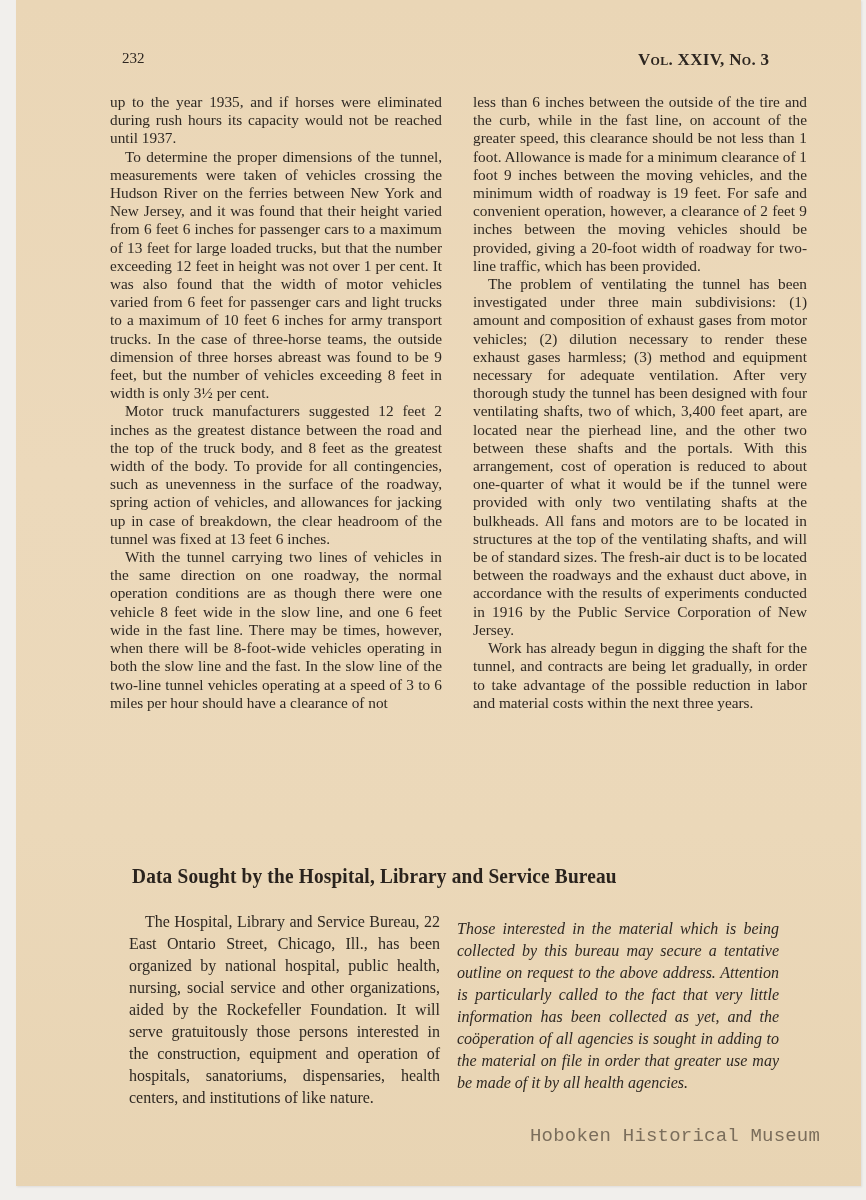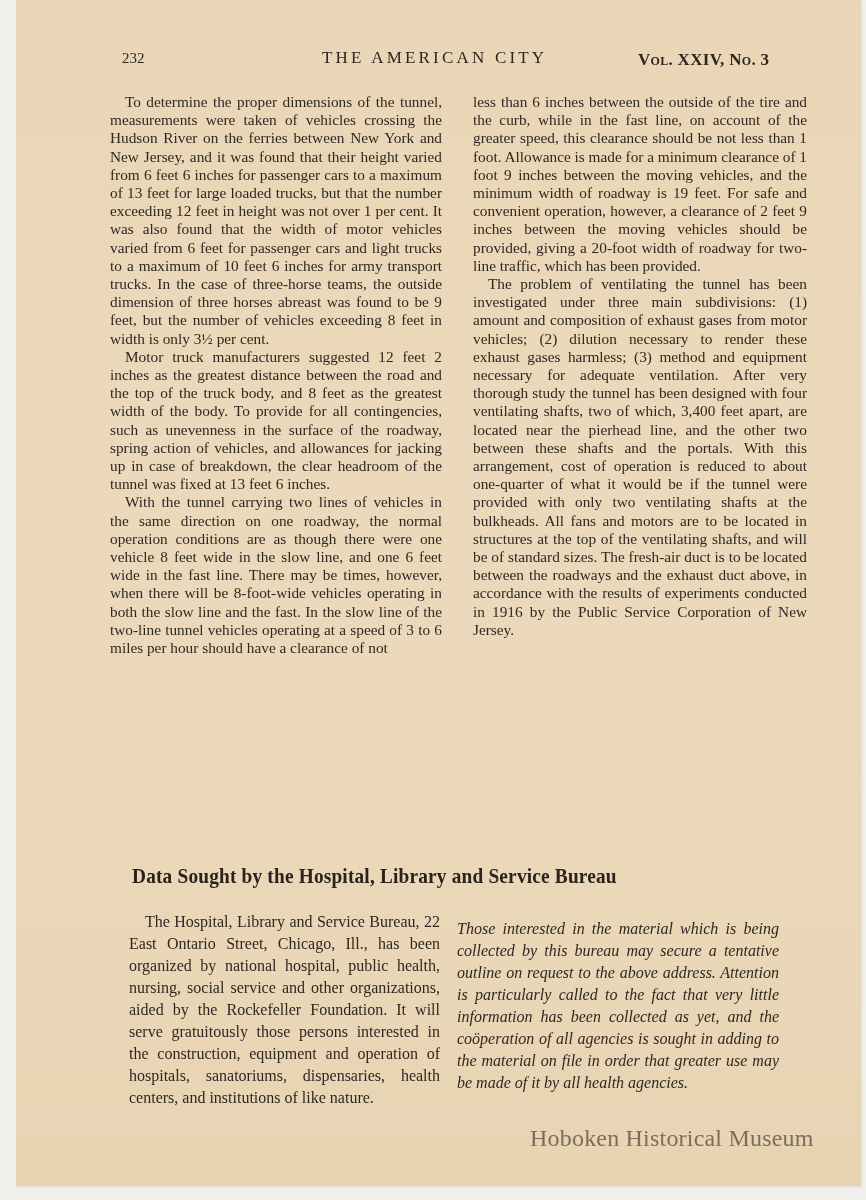--- a/index.html
+++ b/index.html
@@ -41,43 +41,44 @@
     position: absolute; color: #2e2822;
     font-size: 16px; line-height: 22px; text-align: justify;
   }
   .small p { margin: 0; }
   .small p.indent { text-indent: 16px; }
   .small-left { left: 113px; top: 911px; width: 311px; }
   .small-right { left: 441px; top: 918px; width: 322px; font-style: italic; }
 
   .watermark {
     position: absolute; left: 514px; top: 1125px;
-    font-family: Liberation Serif, serif; font-size: 24px;
+    font-family: Liberation Mono, monospace; font-size: 19px;
     color: rgba(85,75,62,0.75); letter-spacing: 0.2px;
   }
 </style>
 </head>
 <body>
 
 <div class="paper">
   <div class="header">
     <span class="page-num">232</span>
-    <span class="mag-title">THE AMERICAN CITY</span>
     <span class="volume">Vol. XXIV, No. 3</span>
   </div>
 
   <div class="col col-left">
+    <p>up to the year 1935, and if horses were eliminated during rush hours its capacity would not be reached until 1937.</p>
     <p class="indent">To determine the proper dimensions of the tunnel, measurements were taken of vehicles crossing the Hudson River on the ferries between New York and New Jersey, and it was found that their height varied from 6 feet 6 inches for passenger cars to a maximum of 13 feet for large loaded trucks, but that the number exceeding 12 feet in height was not over 1 per cent. It was also found that the width of motor vehicles varied from 6 feet for passenger cars and light trucks to a maximum of 10 feet 6 inches for army transport trucks. In the case of three-horse teams, the outside dimension of three horses abreast was found to be 9 feet, but the number of vehicles exceeding 8 feet in width is only 3½ per cent.</p>
     <p class="indent">Motor truck manufacturers suggested 12 feet 2 inches as the greatest distance between the road and the top of the truck body, and 8 feet as the greatest width of the body. To provide for all contingencies, such as unevenness in the surface of the roadway, spring action of vehicles, and allowances for jacking up in case of breakdown, the clear headroom of the tunnel was fixed at 13 feet 6 inches.</p>
     <p class="indent">With the tunnel carrying two lines of vehicles in the same direction on one roadway, the normal operation conditions are as though there were one vehicle 8 feet wide in the slow line, and one 6 feet wide in the fast line. There may be times, however, when there will be 8-foot-wide vehicles operating in both the slow line and the fast. In the slow line of the two-line tunnel vehicles operating at a speed of 3 to 6 miles per hour should have a clearance of not</p>
   </div>
 
   <div class="col col-right">
     <p>less than 6 inches between the outside of the tire and the curb, while in the fast line, on account of the greater speed, this clearance should be not less than 1 foot. Allowance is made for a minimum clearance of 1 foot 9 inches between the moving vehicles, and the minimum width of roadway is 19 feet. For safe and convenient operation, however, a clearance of 2 feet 9 inches between the moving vehicles should be provided, giving a 20-foot width of roadway for two-line traffic, which has been provided.</p>
     <p class="indent">The problem of ventilating the tunnel has been investigated under three main subdivisions: (1) amount and composition of exhaust gases from motor vehicles; (2) dilution necessary to render these exhaust gases harmless; (3) method and equipment necessary for adequate ventilation. After very thorough study the tunnel has been designed with four ventilating shafts, two of which, 3,400 feet apart, are located near the pierhead line, and the other two between these shafts and the portals. With this arrangement, cost of operation is reduced to about one-quarter of what it would be if the tunnel were provided with only two ventilating shafts at the bulkheads. All fans and motors are to be located in structures at the top of the ventilating shafts, and will be of standard sizes. The fresh-air duct is to be located between the roadways and the exhaust duct above, in accordance with the results of experiments conducted in 1916 by the Public Service Corporation of New Jersey.</p>
+    <p class="indent">Work has already begun in digging the shaft for the tunnel, and contracts are being let gradually, in order to take advantage of the possible reduction in labor and material costs within the next three years.</p>
   </div>
 
   <div class="section-title">Data Sought by the Hospital, Library and Service Bureau</div>
 
   <div class="small small-left">
     <p class="indent">The Hospital, Library and Service Bureau, 22 East Ontario Street, Chicago, Ill., has been organized by national hospital, public health, nursing, social service and other organizations, aided by the Rockefeller Foundation. It will serve gratuitously those persons interested in the construction, equipment and operation of hospitals, sanatoriums, dispensaries, health centers, and institutions of like nature.</p>
   </div>
   <div class="small small-right">
     <p>Those interested in the material which is being collected by this bureau may secure a tentative outline on request to the above address. Attention is particularly called to the fact that very little information has been collected as yet, and the coöperation of all agencies is sought in adding to the material on file in order that greater use may be made of it by all health agencies.</p>
   </div>

